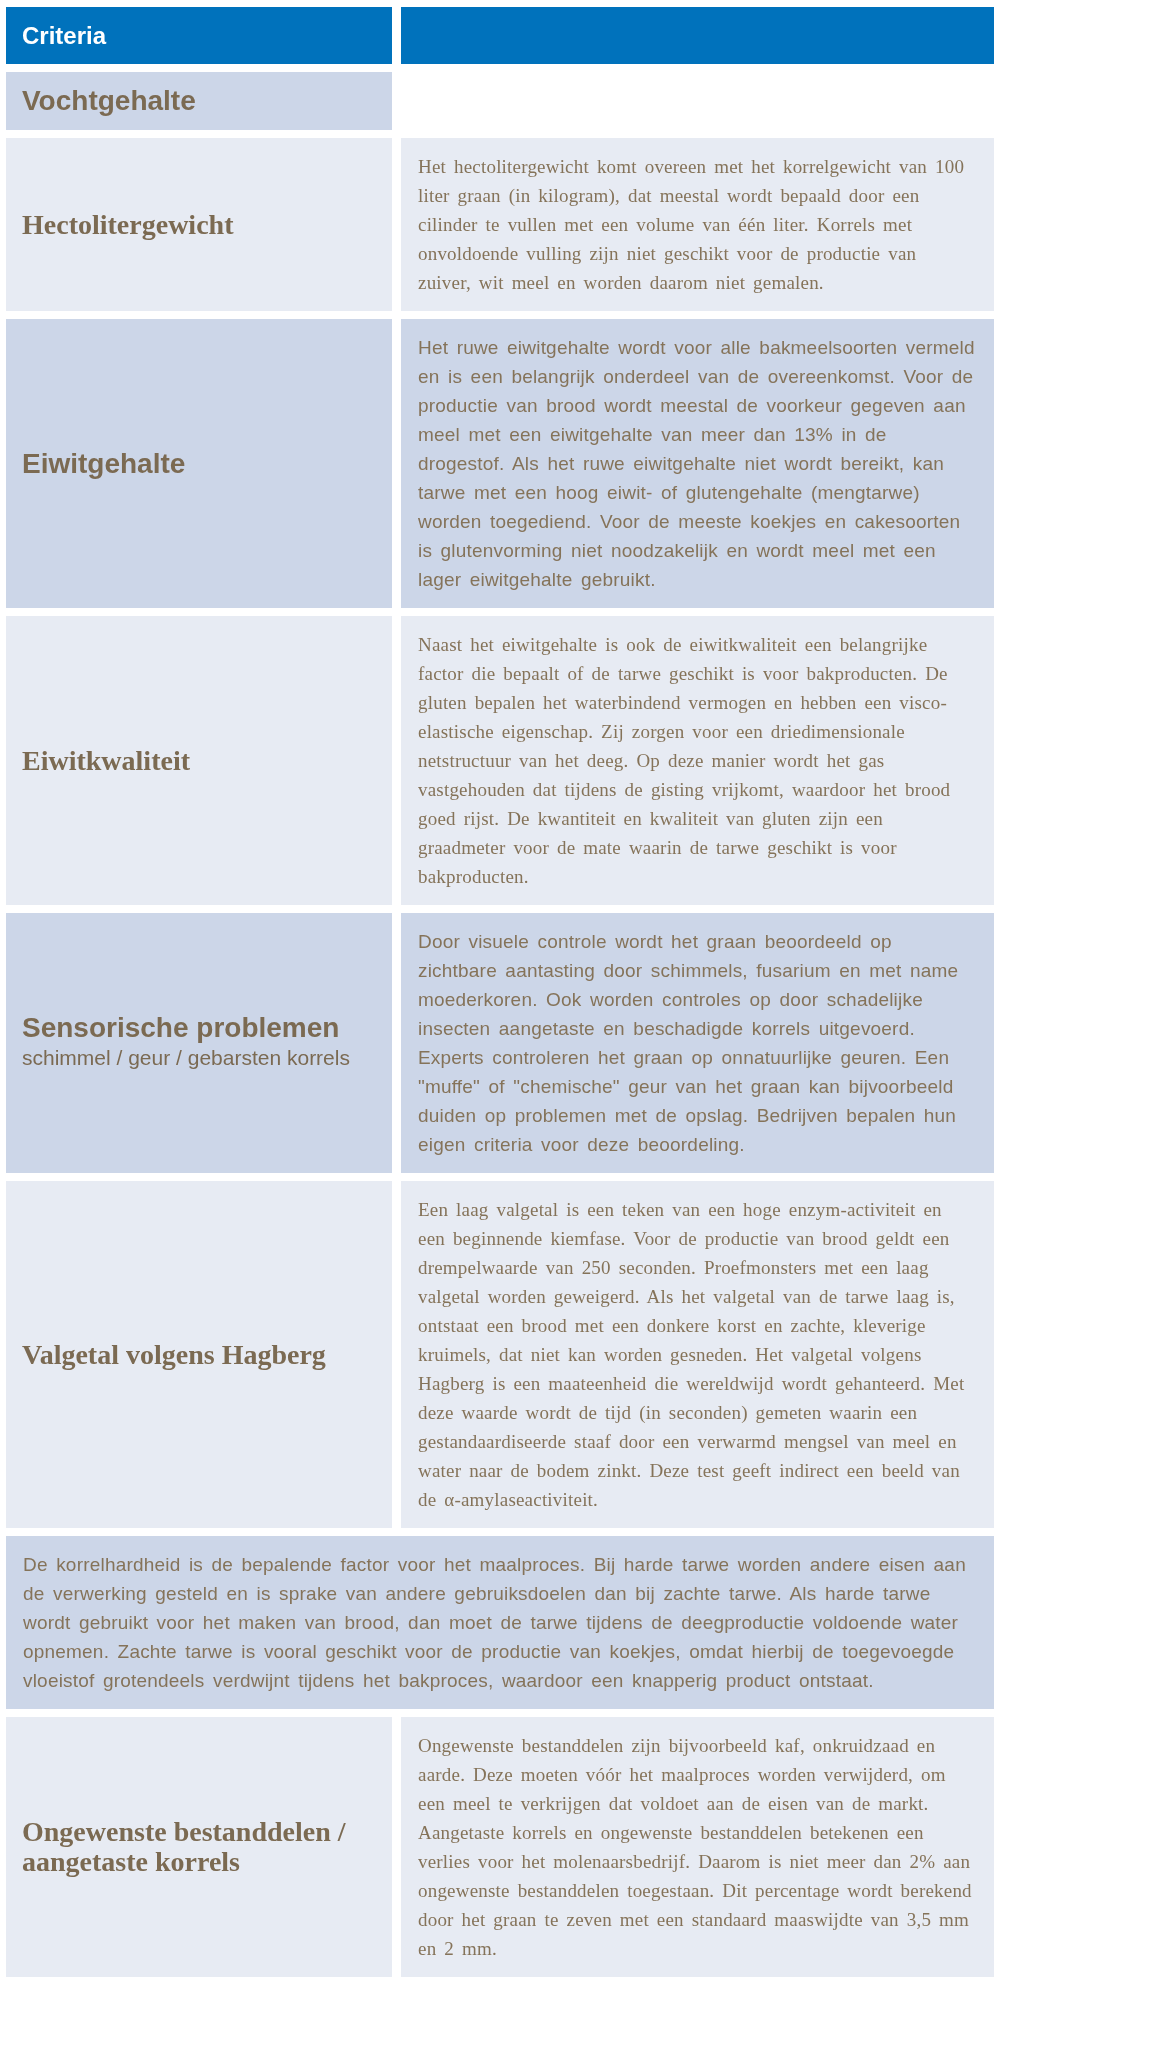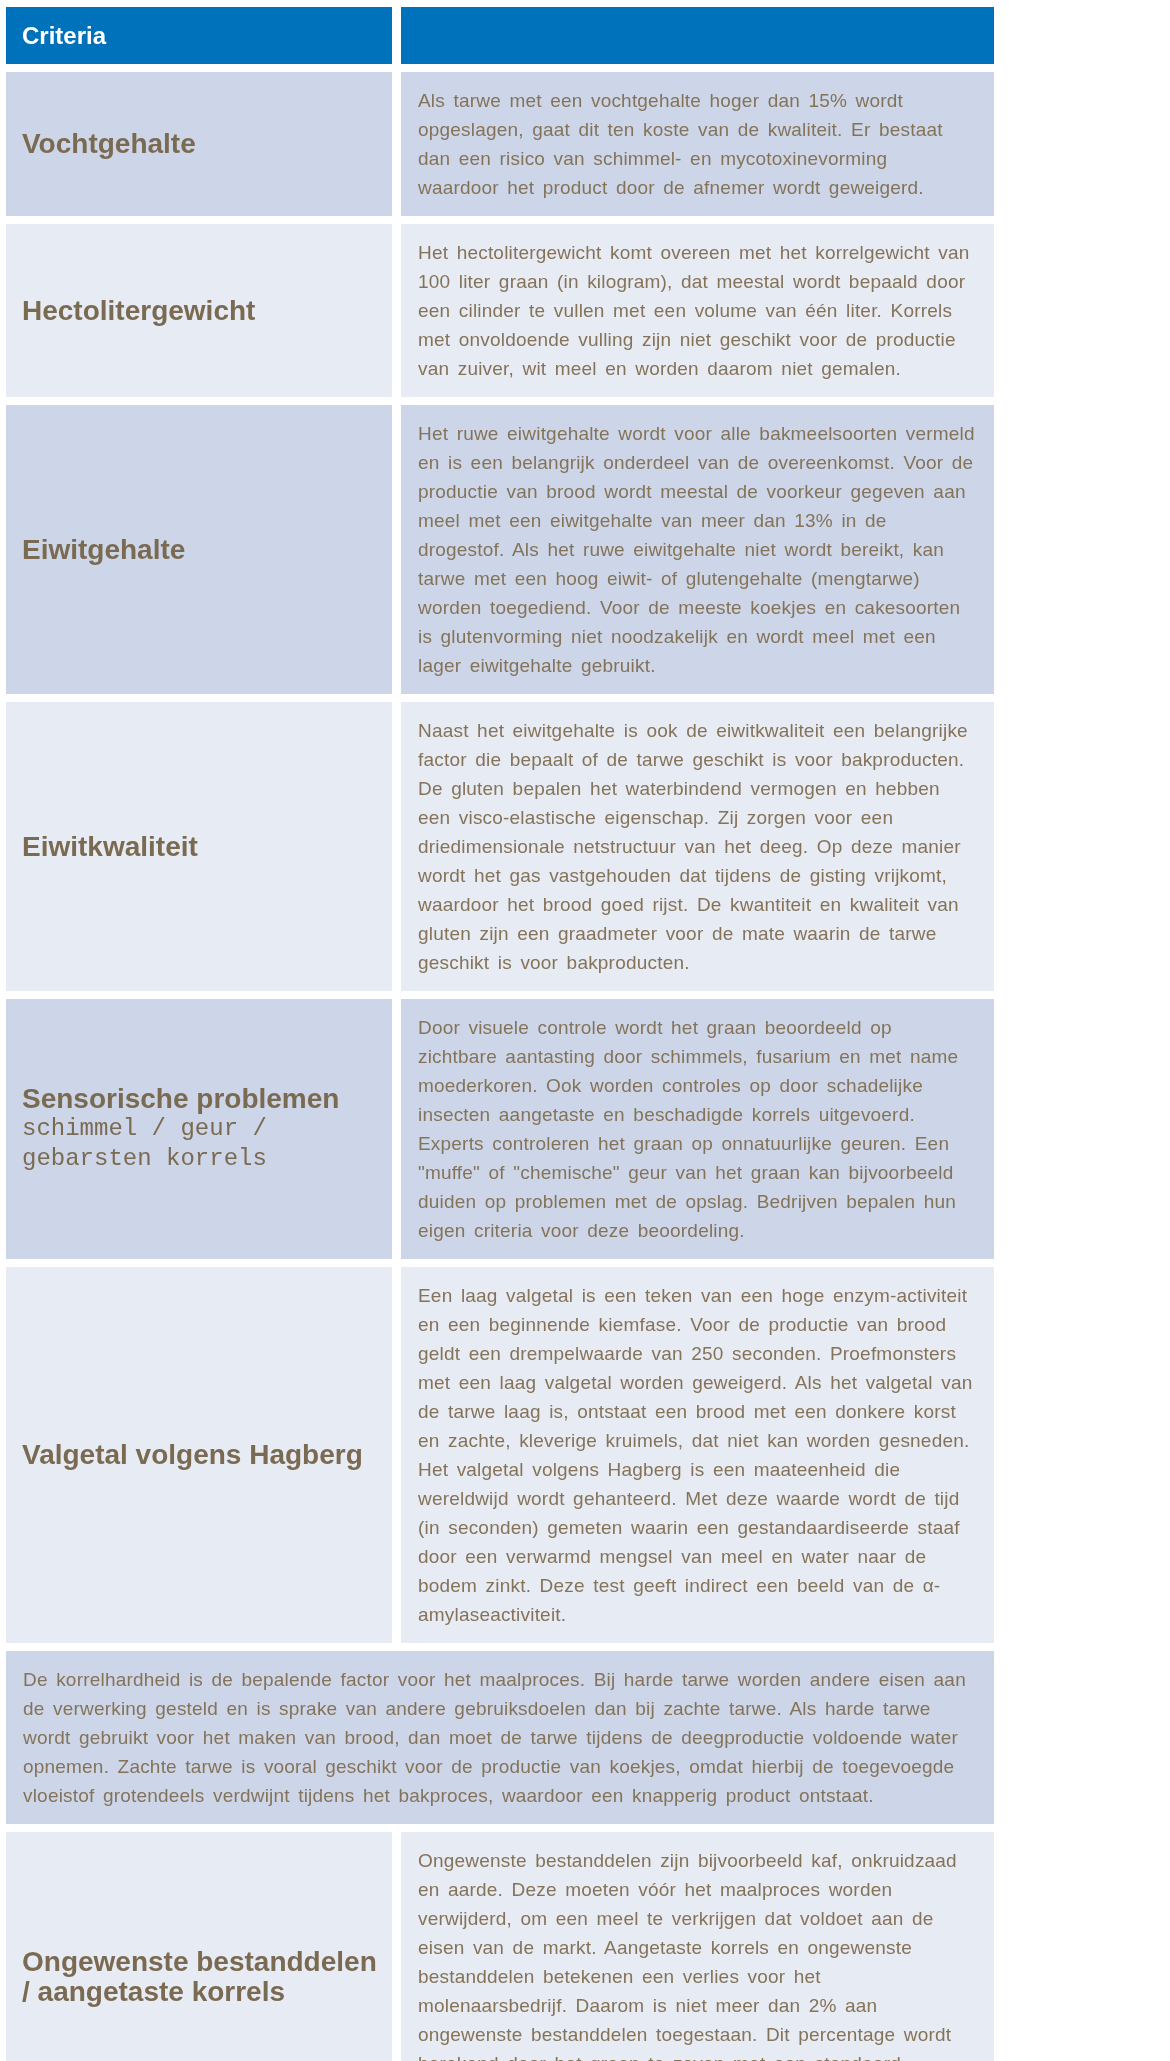--- a/index.html
+++ b/index.html
@@ -55,33 +55,32 @@
     min-height: 57px;
     justify-content: center;
   }
   .header-title {
     color: var(--header-text);
     font-size: 24px;
     font-weight: bold;
     line-height: 27px;
   }
   .row-dark .cell { background: var(--row-dark); }
-  .row-light .cell { background: var(--row-light); }
+  .row-light .cell { background: var(--row-light); font-family: Liberation Serif, serif; }
   .label-title {
     color: var(--label-color);
     font-size: 28px;
     font-weight: bold;
     line-height: 30px;
   }
   .label-subtitle {
     color: var(--label-color);
-    font-size: 24px;
+    font-size: 21px;
     font-weight: normal;
     line-height: 30px;
-    font-family: Liberation Mono, monospace;
   }
   .desc-text {
     color: var(--body-color);
     font-size: 19px;
     line-height: 29px;
     word-spacing: 3px;
     letter-spacing: 0.2px;
   }
 </style>
 </head>
@@ -92,23 +91,20 @@
     <div class="cell cell-label">
       <span class="header-title">Criteria</span>
     </div>
     <div class="cell cell-desc"></div>
   </div>
 
   <div class="row row-dark">
     <div class="cell cell-label">
       <span class="label-title">Vochtgehalte</span>
 
-    </div>
-    <div class="cell cell-desc">
-      <span class="desc-text">Als tarwe met een vochtgehalte hoger dan 15% wordt opgeslagen, gaat dit ten koste van de kwaliteit. Er bestaat dan een risico van schimmel- en mycotoxinevorming waardoor het product door de afnemer wordt geweigerd.</span>
     </div>
   </div>
 
   <div class="row row-light">
     <div class="cell cell-label">
       <span class="label-title">Hectolitergewicht</span>
 
     </div>
     <div class="cell cell-desc">
       <span class="desc-text">Het hectolitergewicht komt overeen met het korrelgewicht van 100 liter graan (in kilogram), dat meestal wordt bepaald door een cilinder te vullen met een volume van één liter. Korrels met onvoldoende vulling zijn niet geschikt voor de productie van zuiver, wit meel en worden daarom niet gemalen.</span>

